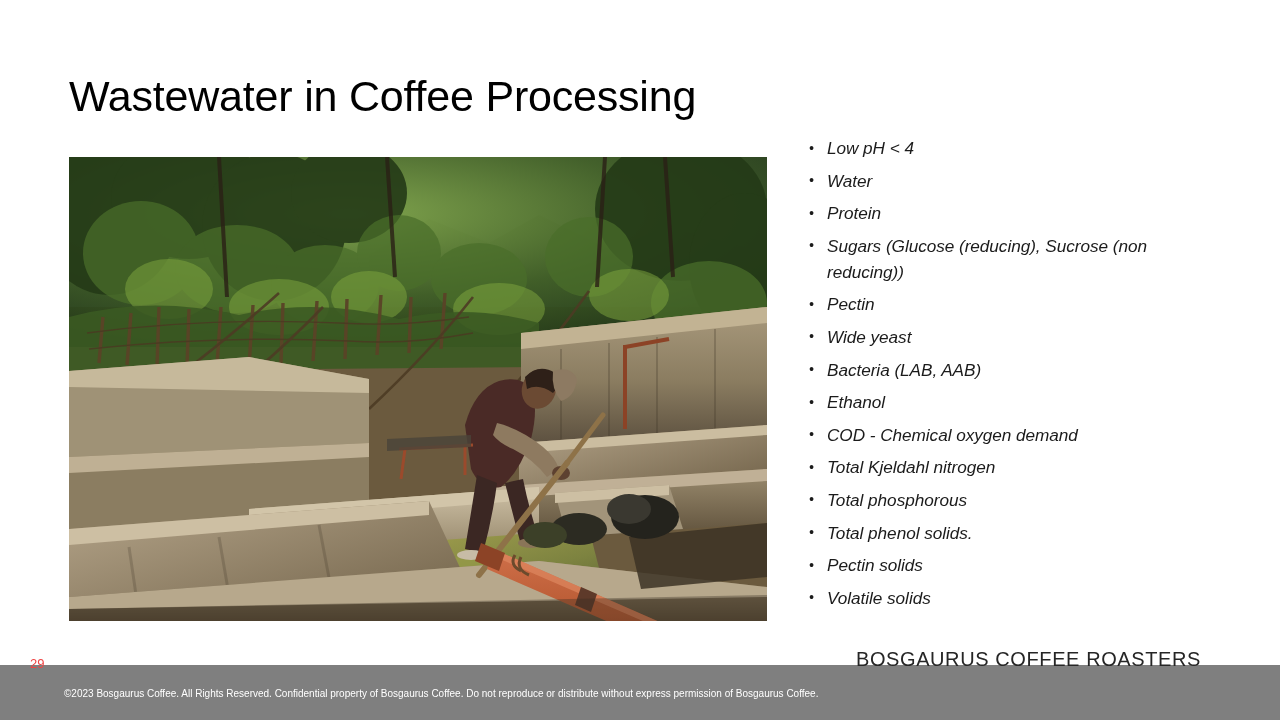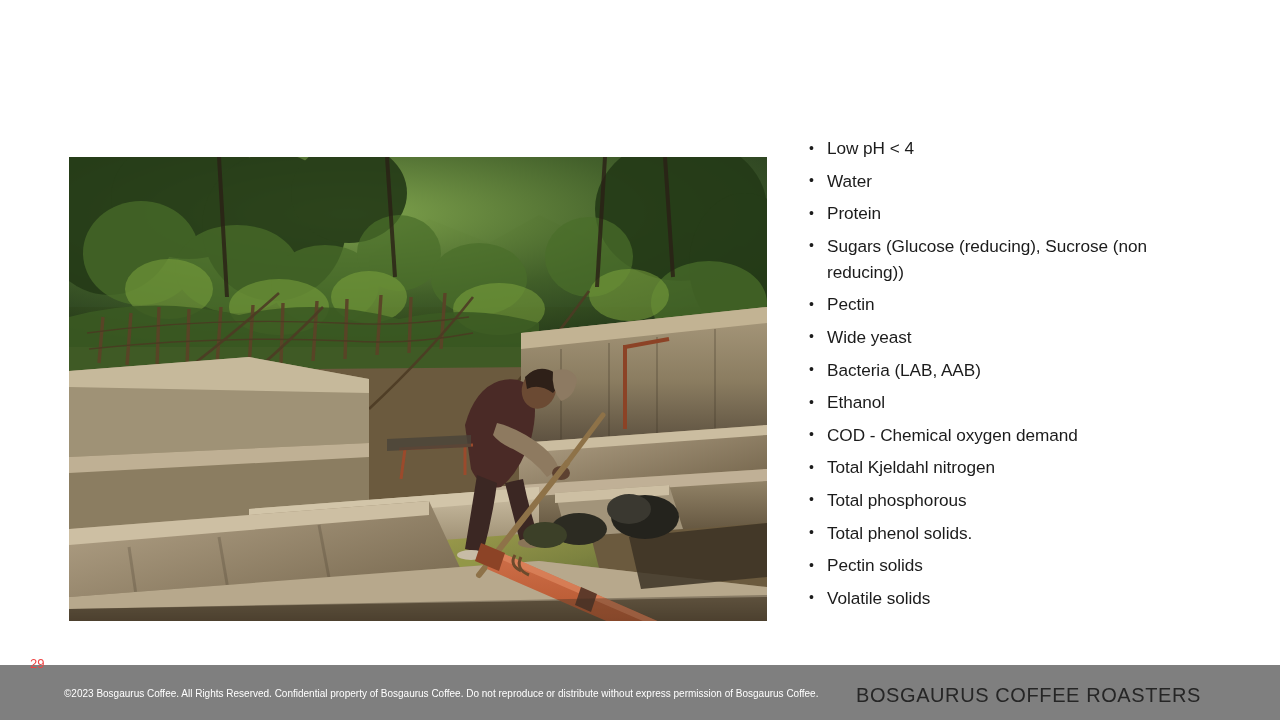--- a/index.html
+++ b/index.html
@@ -65,20 +65,21 @@
   }
   .bullet-item {
     position: relative;
     padding-left: 21px;
     margin: 0 0 6.6px 0;
     font-family: "Liberation Sans", sans-serif;
     font-size: 17.2px;
     line-height: 26px;
     color: #1b1b1b;
     letter-spacing: -0.05px;
+    font-style: italic;
   }
   .bullet-item::before {
     content: "\2022";
     position: absolute;
     left: 3px;
     top: -0.5px;
     font-size: 14px;
     line-height: 26px;
     color: #1b1b1b;
   }
@@ -107,34 +108,35 @@
     top: 688px;
     font-family: "Liberation Sans", sans-serif;
     font-size: 10px;
     line-height: 12px;
     color: #ffffff;
     white-space: nowrap;
   }
   .footer-brand {
     position: absolute;
     right: 79px;
-    top: 682px;
+    top: 646px;
     font-family: "Liberation Sans", sans-serif;
     font-size: 20px;
     line-height: 26px;
     color: #262626;
     letter-spacing: 0.6px;
     white-space: nowrap;
   }
 </style>
 </head>
 <body>
 
 <div class="slide">
 
+  <h1 class="slide-title">Wastewater in Coffee Processing</h1>
 
   <div class="photo-frame">
     <svg viewBox="0 0 698 464" preserveAspectRatio="none">
       <defs>
         <linearGradient id="skyGrad" x1="0" y1="0" x2="0" y2="1">
           <stop offset="0%" stop-color="#c6d4d8"></stop>
           <stop offset="100%" stop-color="#9fb3ae"></stop>
         </linearGradient>
         <linearGradient id="concA" x1="0" y1="0" x2="0" y2="1">
           <stop offset="0%" stop-color="#cfc2a7"></stop>

